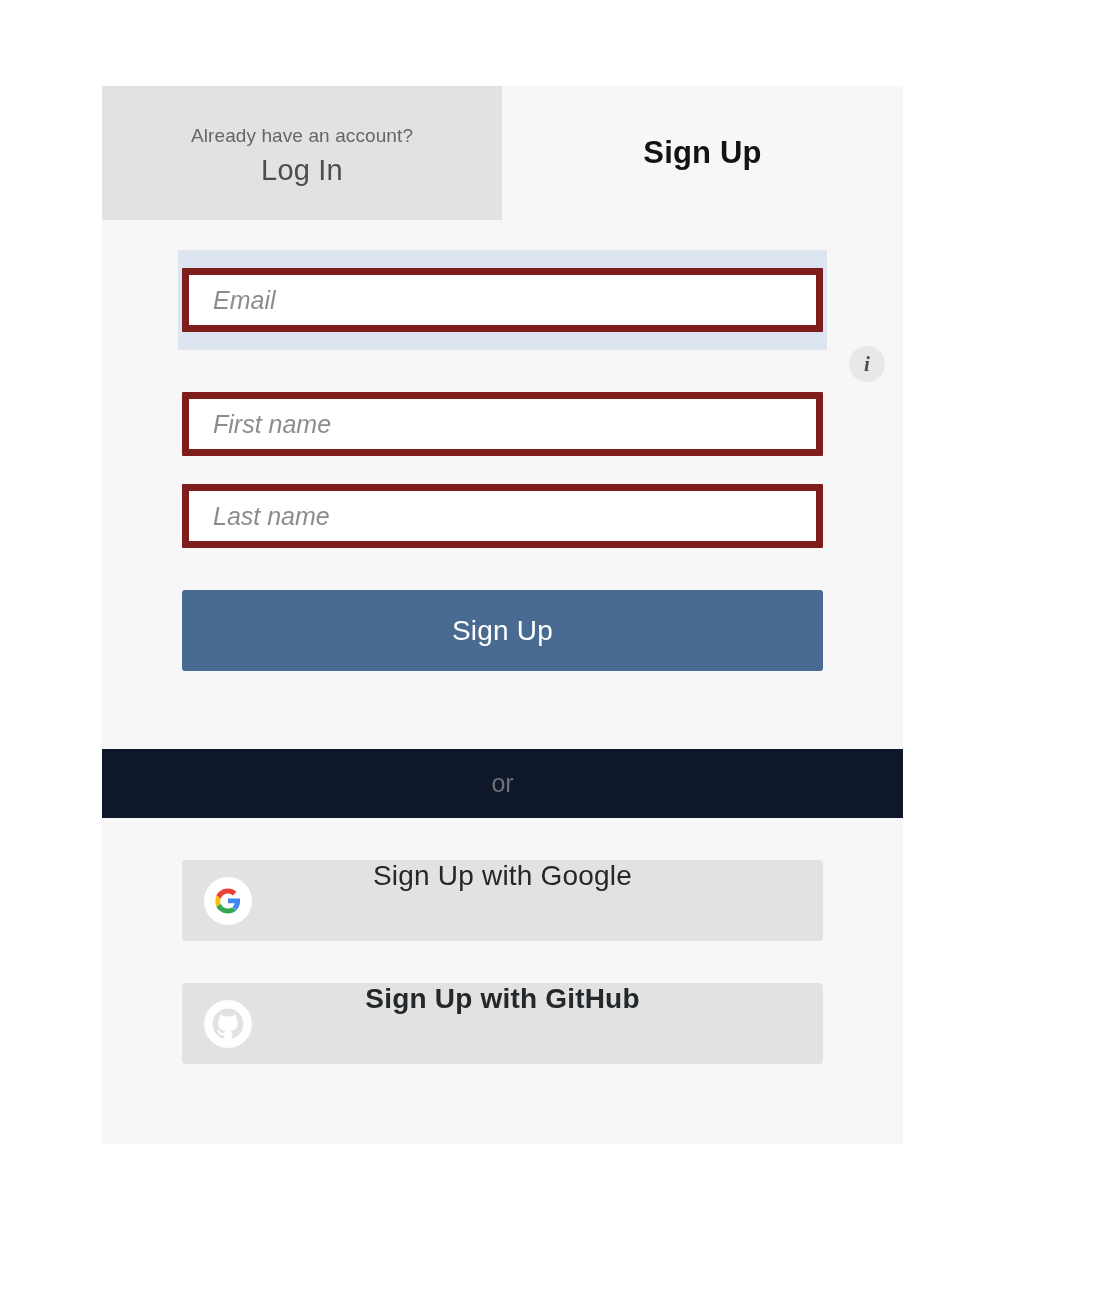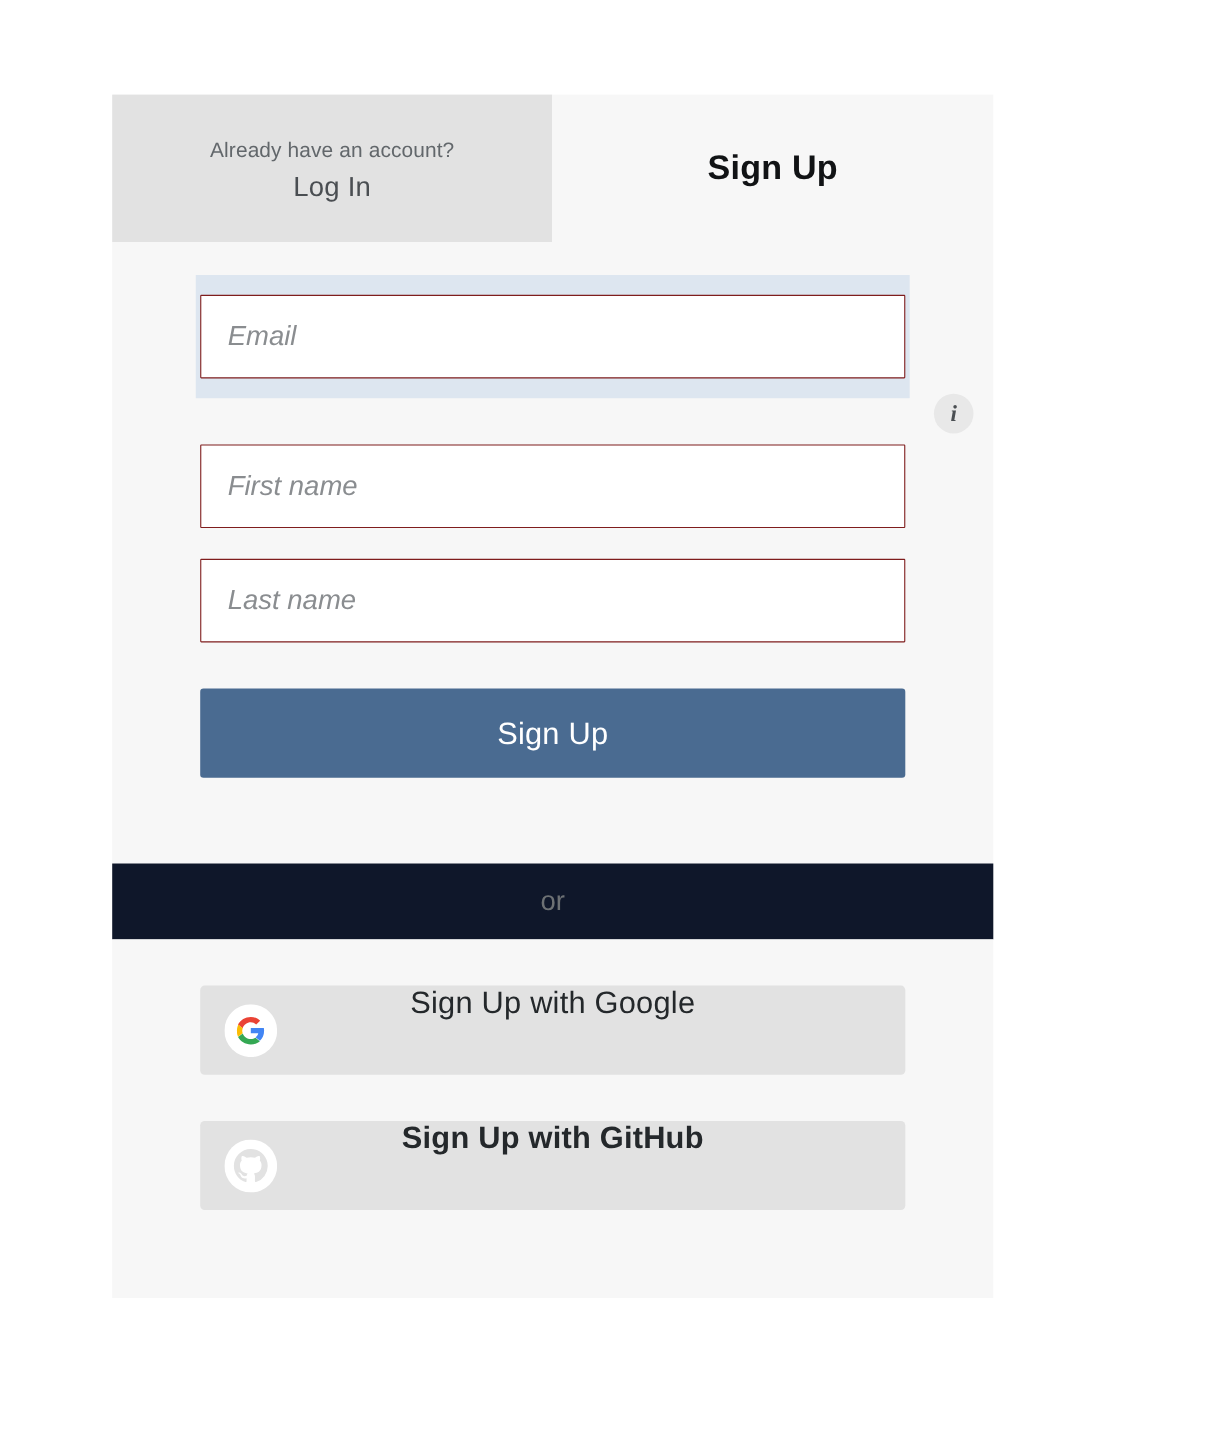--- a/index.html
+++ b/index.html
@@ -48,21 +48,21 @@
     background: #f7f7f7;
   }
   .tab-prompt {
     font-size: 19px;
     color: #62676b;
     line-height: 1.2;
     margin-bottom: 6px;
     letter-spacing: .1px;
   }
   .tab-login-label {
-    font-size: 25px;
+    font-size: 29px;
     color: #4a4e52;
     line-height: 1.15;
     letter-spacing: .2px;
   }
   .tab-signup-label {
     font-size: 31px;
     font-weight: bold;
     color: #111315;
     line-height: 1.15;
     letter-spacing: .2px;
@@ -84,23 +84,23 @@
     width: 649px;
     padding: 18px 4px;
     margin-left: 76px;
     margin-right: auto;
     box-sizing: border-box;
   }
   .text-input {
     box-sizing: border-box;
     display: block;
     width: 641px;
-    height: 76px;
+    height: 64px;
     background: #ffffff;
-    border: 1px solid #7f1d1d;
+    border: 7px solid #7f1d1d;
     border-radius: 1px;
     padding: 0 24px;
     font-family: "Liberation Sans", sans-serif;
     font-size: 25px;
     color: #303336;
     outline: none;
   }
   .text-input::placeholder {
     color: #8a8d90;
     font-style: italic;

